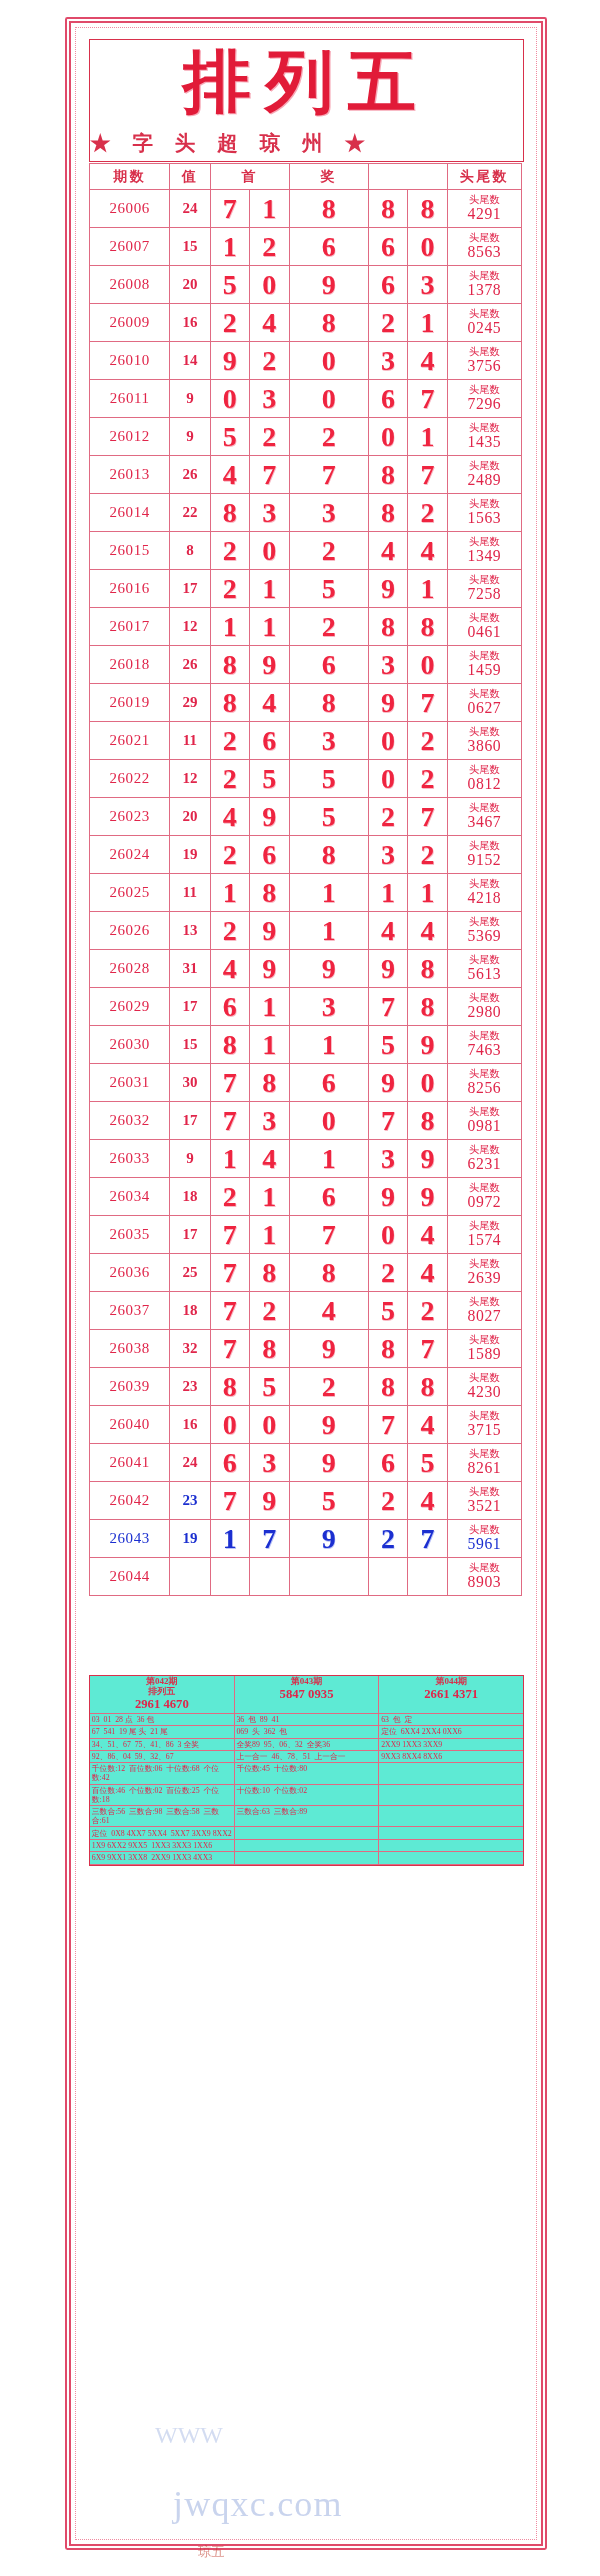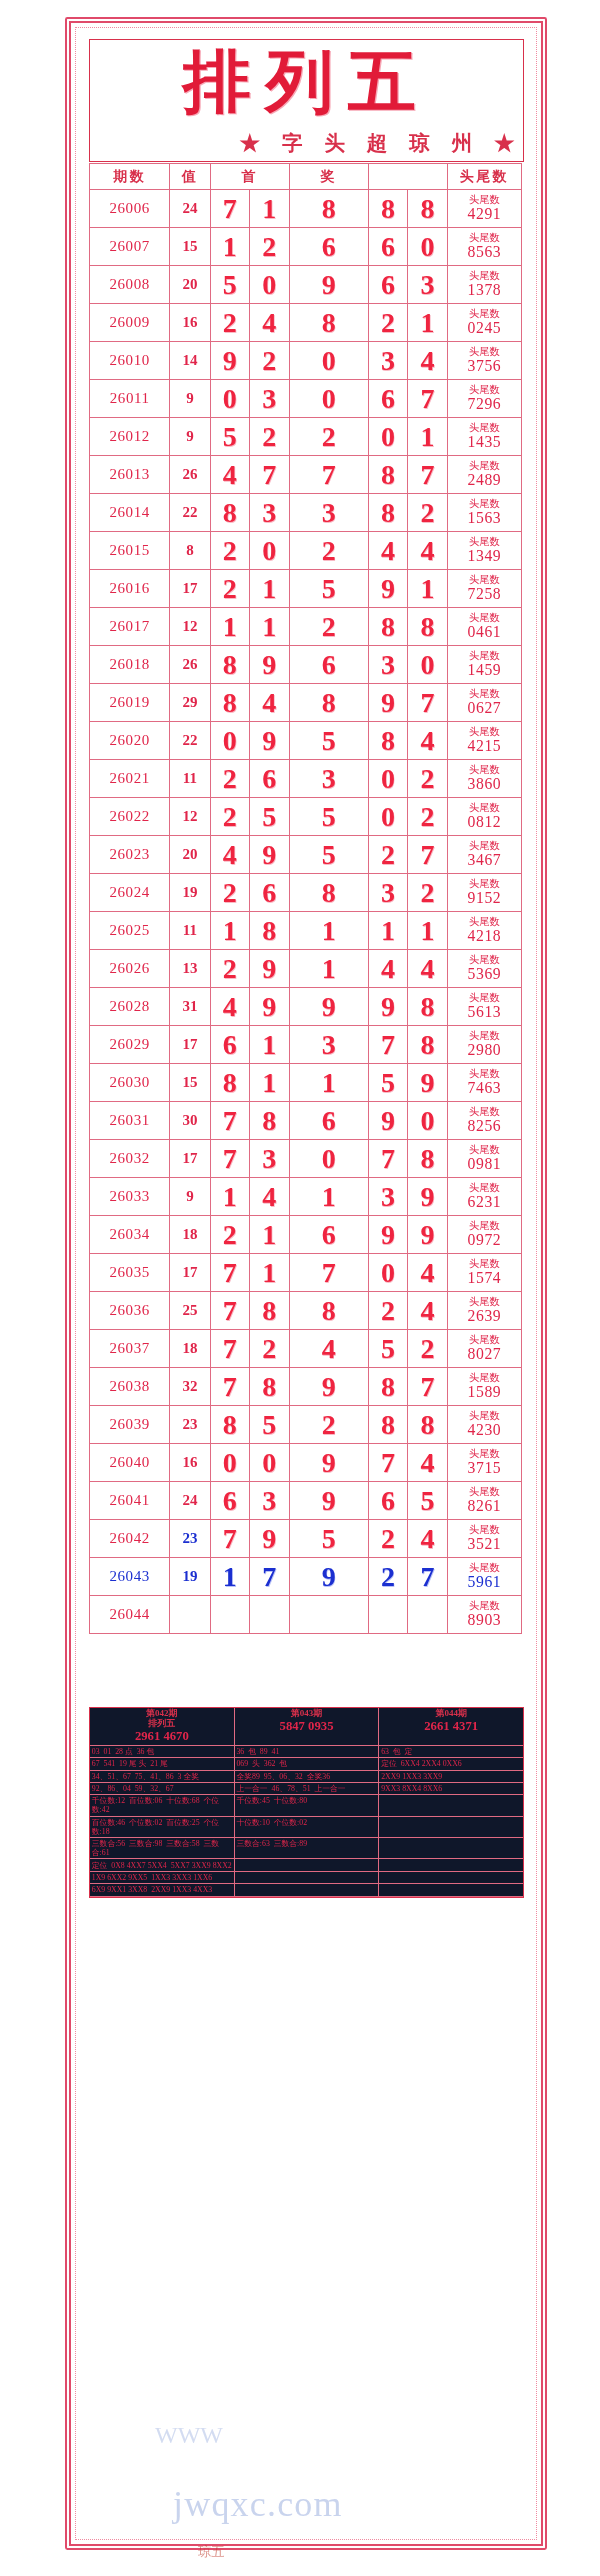--- a/index.html
+++ b/index.html
@@ -13,21 +13,21 @@
          border:1.2px dotted #f08aa0;pointer-events:none;}
   .inner{position:absolute;left:12px;top:11px;width:446px;height:2499px;}
 
   
   .titlebox{position:absolute;left:6px;top:4.8px;width:433px;height:121px;
      border:1.8px solid #d8304b;background:#fff;}
   .bigtitle{position:absolute;left:0;top:3.6px;width:433px;text-align:center;
      font-family:"Liberation Serif",serif;font-weight:bold;font-size:68px;
      letter-spacing:14.5px;color:#e11b38;line-height:78px;
      text-shadow:1.2px 1.2px 0 #f7a8b6;}
-  .subtitle{position:absolute;left:0;top:89px;width:433px;text-align:right;
+  .subtitle{position:absolute;left:0;top:89px;width:433px;text-align:left;
      font-family:"Liberation Serif",serif;font-weight:bold;font-size:20.5px;
      letter-spacing:8.4px;color:#d8304b;}
 
   
   .tbl{position:absolute;left:6px;top:129px;width:433px;border-collapse:collapse;
        table-layout:fixed;}
   .tbl td,.tbl th{border:0.6px solid #e06a82;padding:0;}
   .hrow td{height:25px;background:#fff;color:#d8304b;font-weight:bold;
        font-family:"Liberation Serif",serif;font-size:14px;text-align:center;letter-spacing:2.4px;}
   .c-qs{width:63px;}
@@ -44,21 +44,21 @@
       text-shadow:0.6px 0.6px 0 #f9b9c4;}
   .row td{height:37px;}
   .tailcell{text-align:center;line-height:1.05;}
   .tailcell .lab{font-family:"Liberation Serif",serif;font-size:10.3px;color:#e0254a;display:block;}
   .tailcell .num{font-family:"Liberation Serif",serif;font-size:15.7px;color:#e0254a;display:block;
       letter-spacing:0.6px;}
   .blue{color:#1b2fd0 !important;text-shadow:0.6px 0.6px 0 #b9c2f7;}
   .blueln{color:#1b2fd0 !important;}
 
   
-  .bottom{position:absolute;left:6px;width:433px;border:1.2px solid #d8304b;background:#0f172a;margin-top:32px;}
+  .bottom{position:absolute;left:6px;width:433px;border:1.2px solid #d8304b;background:#5eead4;}
   .bottom .brow{display:flex;border-bottom:0.6px solid #e06a82;}
   .bcol{flex:1;border-right:0.6px solid #e06a82;padding:1.2px 1.8px;box-sizing:border-box;}
   .bcol:last-child{border-right:none;}
   .bhead{font-family:"Liberation Serif",serif;font-size:9px;color:#d8304b;font-weight:bold;
      text-align:center;line-height:9.7px;}
   .bnum{font-family:"Liberation Serif",serif;font-size:12.7px;color:#e0254a;font-weight:bold;text-align:center;}
   .mono{font-family:"Liberation Serif",serif;font-size:7.8px;color:#e0254a;line-height:9px;}
 
   .watermark{position:absolute;left:90px;top:2449px;width:422px;
      font-family:"Liberation Serif",serif;font-size:36px;color:#b8c6e8;opacity:.75;
@@ -266,33 +266,20 @@
               <td class="dg" style="">4</td>
               <td class="dg" style="">8</td>
               <td class="dg" style="">9</td>
               <td class="dg" style="width:58px;">7</td>
               <td class="tailcell">
                 <span class="lab">头尾数</span>
                 <span class="num">0627</span>
               </td>
             </tr>
             <tr class="row">
-              <td class="qs">26020</td>
-              <td class="val">22</td>
-              <td class="dg" style="">0</td>
-              <td class="dg" style="">9</td>
-              <td class="dg" style="">5</td>
-              <td class="dg" style="">8</td>
-              <td class="dg" style="width:58px;">4</td>
-              <td class="tailcell">
-                <span class="lab">头尾数</span>
-                <span class="num">4215</span>
-              </td>
-            </tr>
-            <tr class="row">
               <td class="qs">26021</td>
               <td class="val">11</td>
               <td class="dg" style="">2</td>
               <td class="dg" style="">6</td>
               <td class="dg" style="">3</td>
               <td class="dg" style="">0</td>
               <td class="dg" style="width:58px;">2</td>
               <td class="tailcell">
                 <span class="lab">头尾数</span>
                 <span class="num">3860</span>

